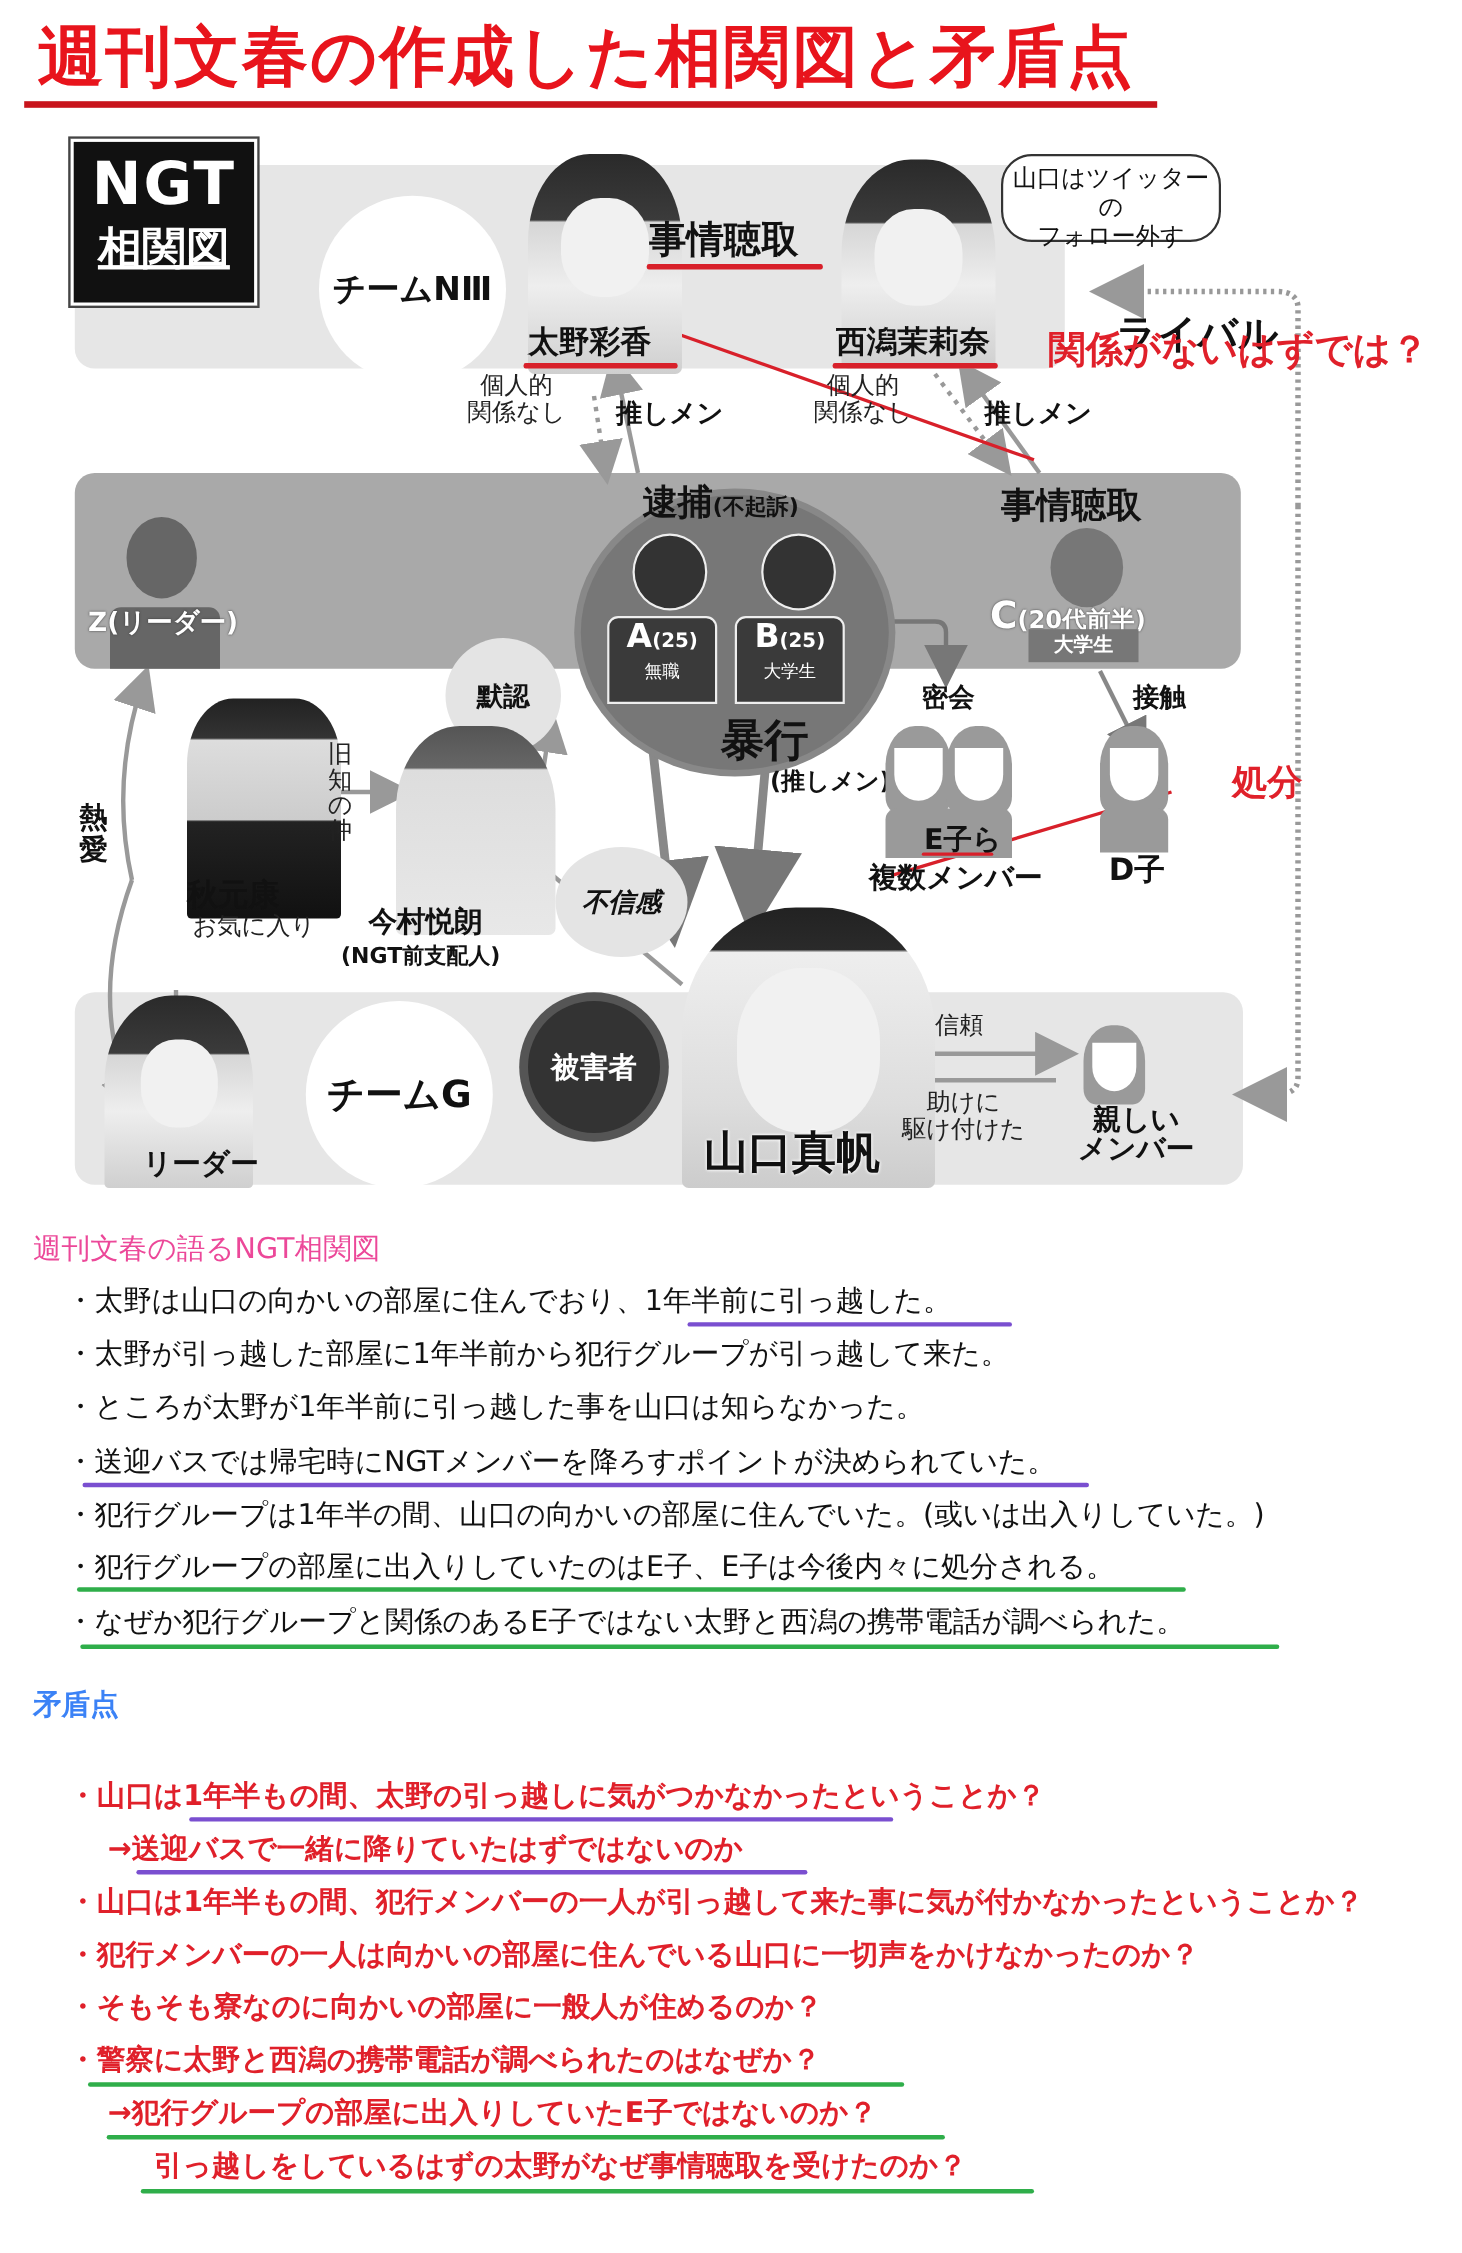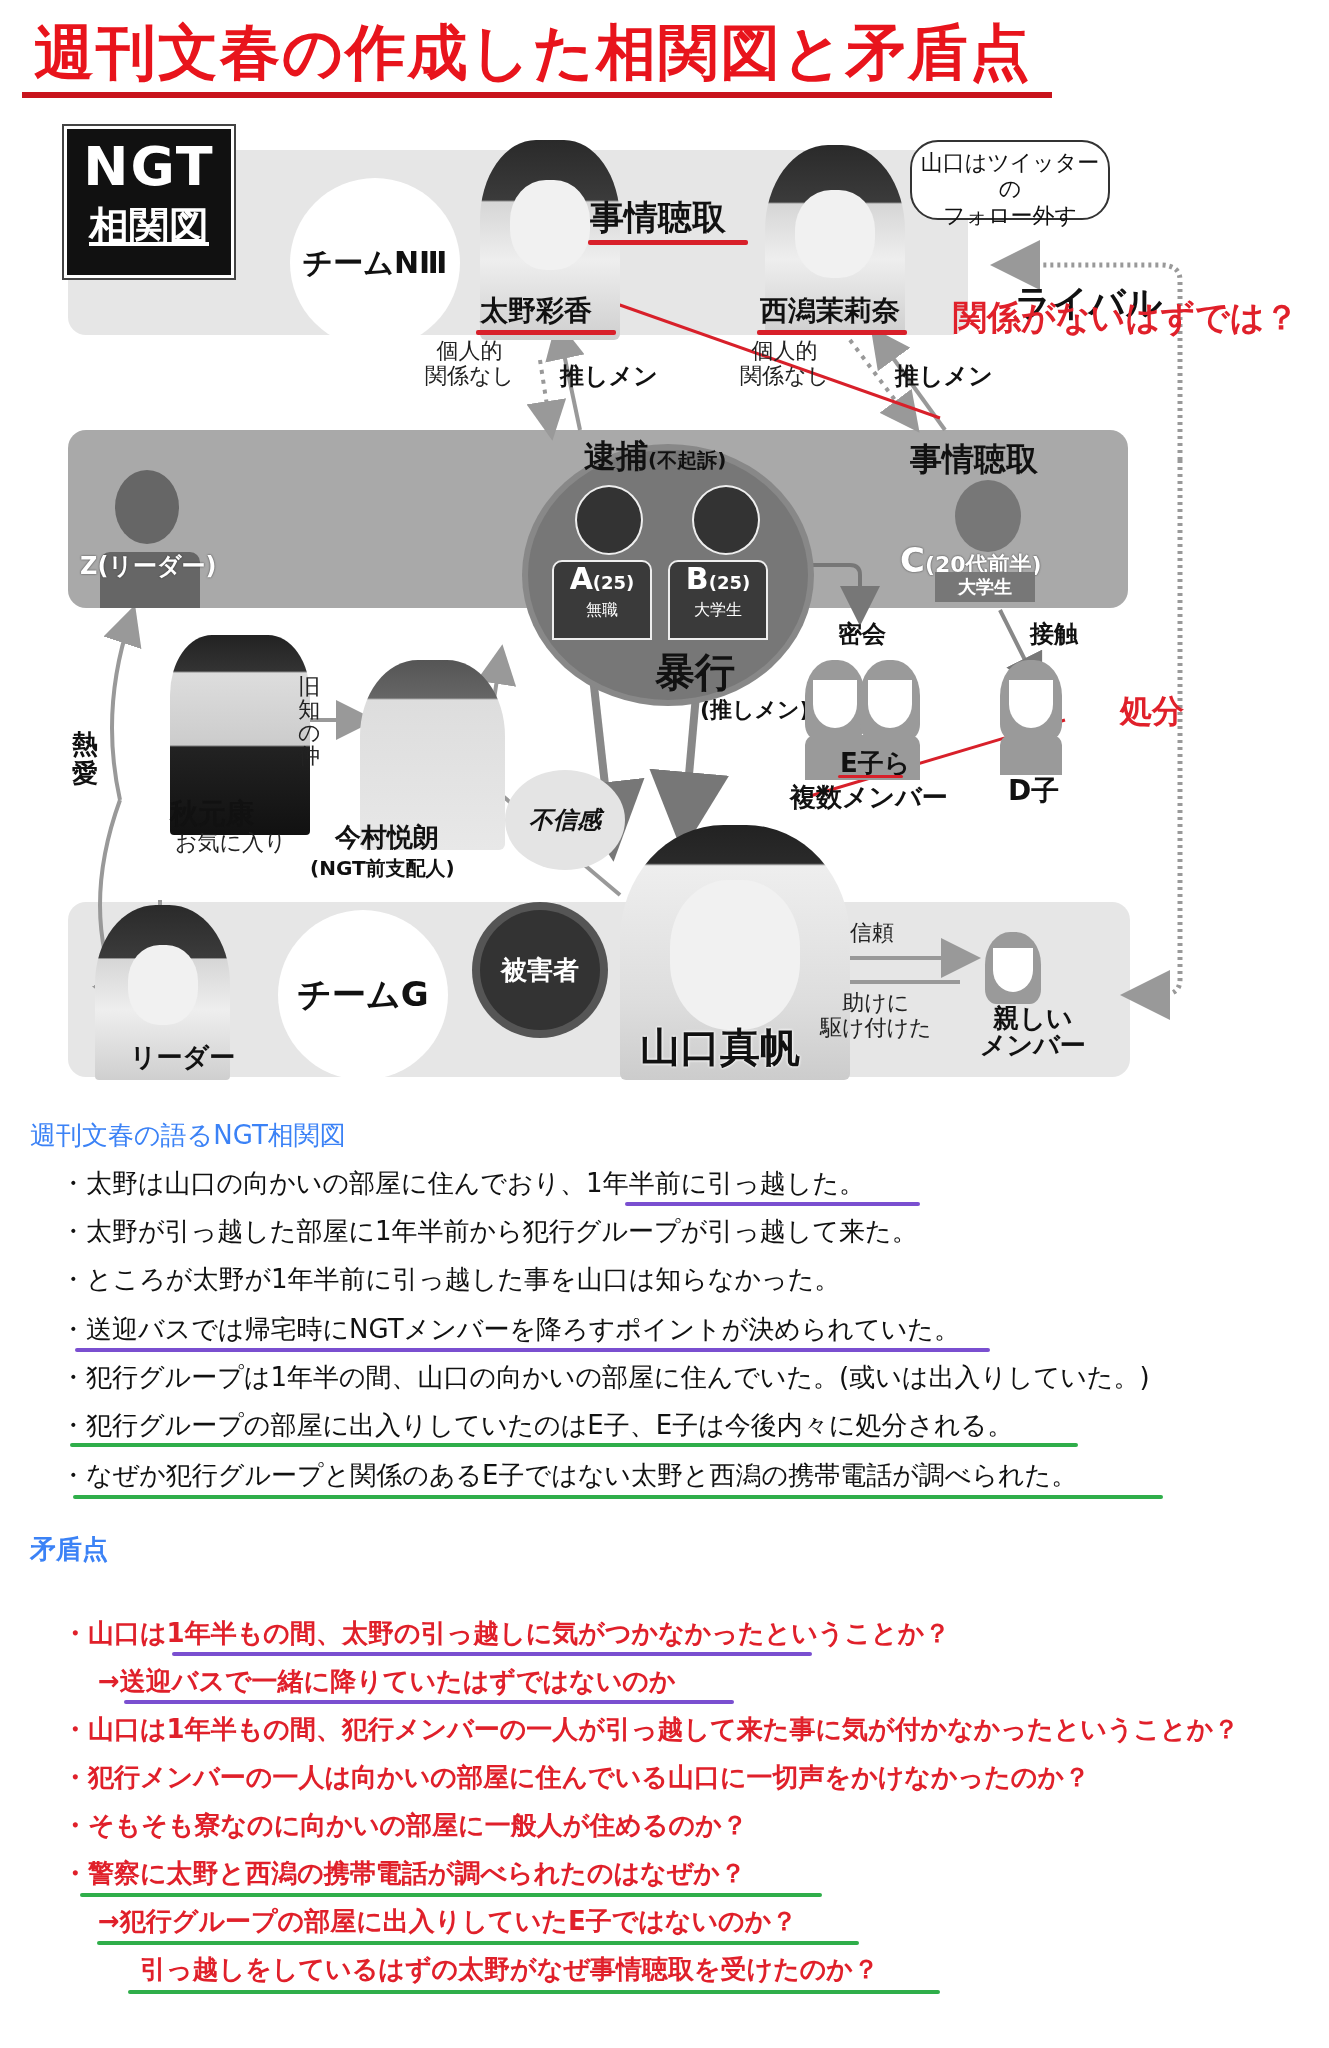--- a/index.html
+++ b/index.html
@@ -36,21 +36,21 @@
   .bold-label { position: absolute; font-weight: bold; font-size: 26px; color: #111; white-space: nowrap; }
   .thin-label { position: absolute; font-size: 22px; color: #222; white-space: nowrap; line-height: 1.15; text-align: center; }
   .red-note { position: absolute; color: #e0202a; font-size: 32px; font-weight: bold; white-space: nowrap; }
 
   .silhouette-head { position: absolute; border-radius: 50%; }
   .silhouette-body { position: absolute; border-radius: 10px 10px 0 0; }
 
   .bubble { position: absolute; background: #fff; border: 2px solid #333; border-radius: 28px; text-align: center; font-size: 22px; line-height: 1.2; color: #111; }
 
   
-  .sec-title { position: absolute; font-size: 26px; color: #3b82f6; white-space: nowrap; }
+  .sec-title { position: absolute; font-size: 26px; color: #ec4899; white-space: nowrap; }
   .bullet { position: absolute; font-size: 26px; white-space: nowrap; line-height: 1; }
   .bullet.black { color: #111; }
   .bullet.red { color: #e0202a; font-weight: bold; }
   .ul { position: absolute; height: 4px; border-radius: 2px; }
   .ul.purple { background: #7a4fd0; }
   .ul.green { background: #2fae4a; }
 </style>
 </head>
 <body>
 
@@ -171,20 +171,23 @@
   <div class="silhouette-body" style="left:608px;top:440px;width:100px;height:80px;background:#3a3a3a;border:2px solid #eee;color:#fff;text-align:center;">
     <div style="font-size:30px;font-weight:bold;line-height:34px;"><span>B</span><span style="font-size:18px;">(25)</span></div>
     <div style="font-size:16px;">大学生</div>
   </div>
 
   <div class="bold-label" style="left:850px;top:318px;font-size:32px;">事情聴取</div>
   <div class="silhouette-head" style="left:895px;top:360px;width:66px;height:72px;background:#777;"></div>
   <div class="bold-label" style="left:840px;top:420px;font-size:22px;color:#fff;text-shadow:0 0 2px #333;"><span style="font-size:34px;">C</span><span>(20代前半)</span></div>
   <div class="abs" style="left:875px;top:452px;width:100px;height:30px;background:#777;color:#fff;font-size:18px;font-weight:bold;text-align:center;line-height:30px;">大学生</div>
 
+  <div class="circle" style="left:345px;top:460px;width:105px;height:105px;background:#e4e4e4;font-size:24px;">
+      <span>默認</span>
+    </div>
 
   <div class="bold-label" style="left:595px;top:525px;font-size:40px;">暴行</div>
   <div class="bold-label" style="left:640px;top:575px;font-size:22px;">(推しメン)</div>
 
   <div class="bold-label" style="left:778px;top:498px;font-size:24px;">密会</div>
   <div class="bold-label" style="left:970px;top:498px;font-size:24px;">接触</div>
 
   <div class="silhouette-head" style="left:745px;top:540px;width:60px;height:80px;background:#9a9a9a;border-radius:45% 45% 20% 20%;"></div>
   <div class="silhouette-head" style="left:800px;top:540px;width:60px;height:80px;background:#9a9a9a;border-radius:45% 45% 20% 20%;"></div>
   <div class="abs" style="left:753px;top:560px;width:44px;height:48px;background:#fff;border-radius:0 0 50% 50%;"></div>

